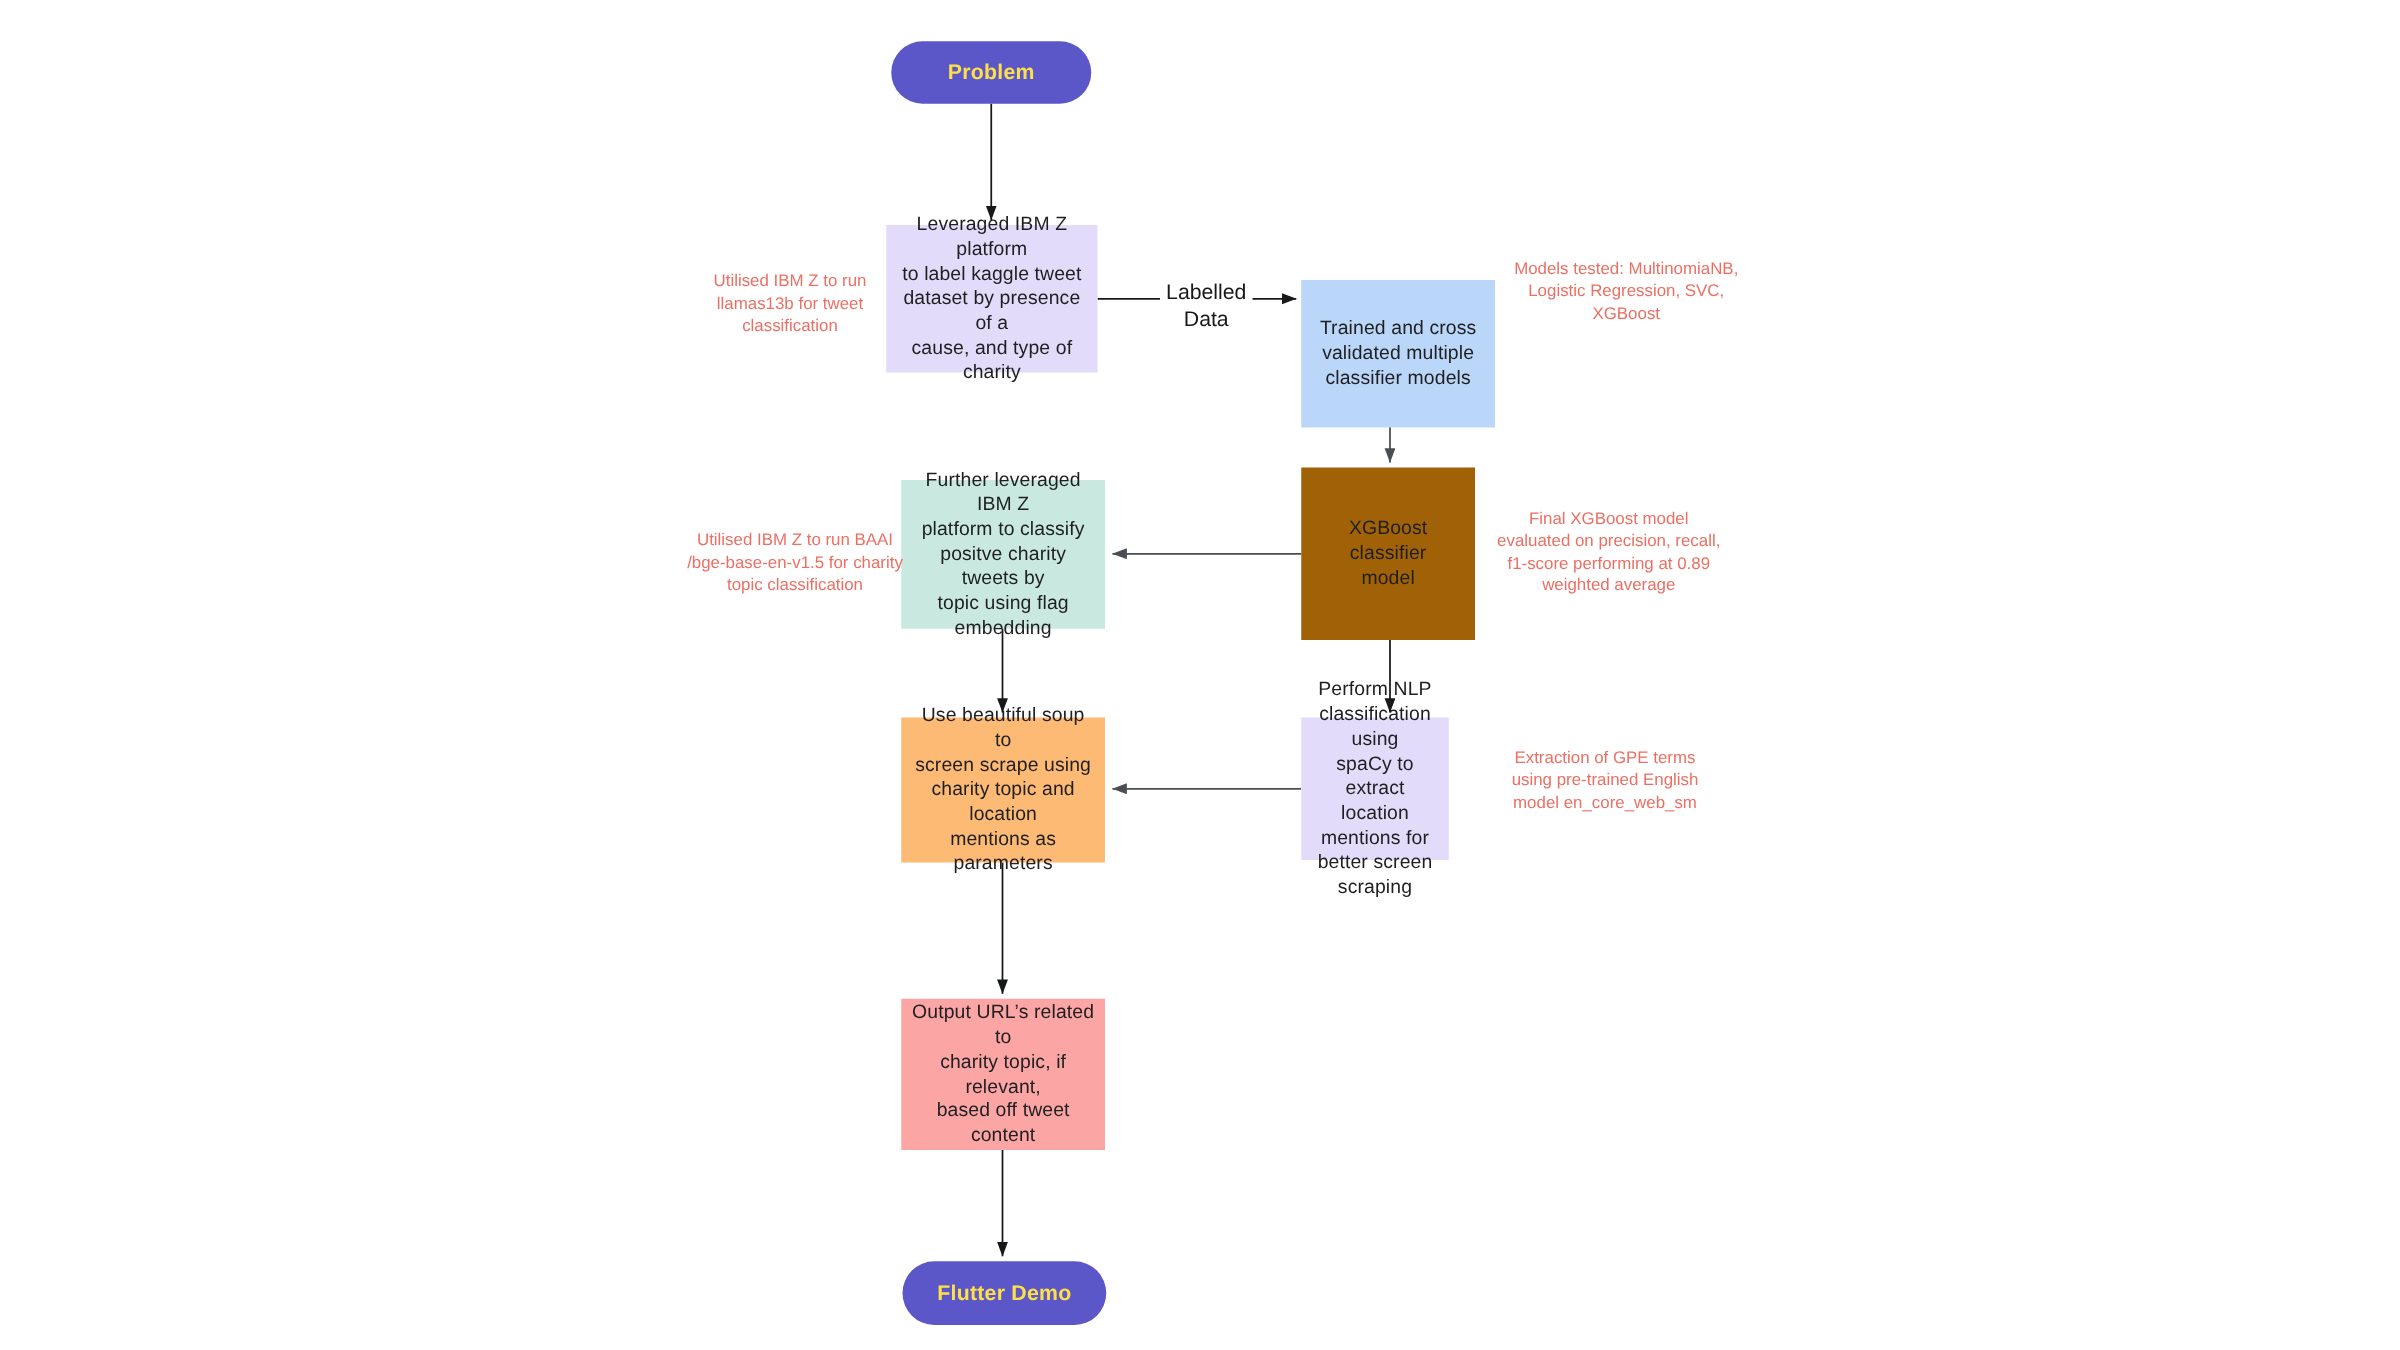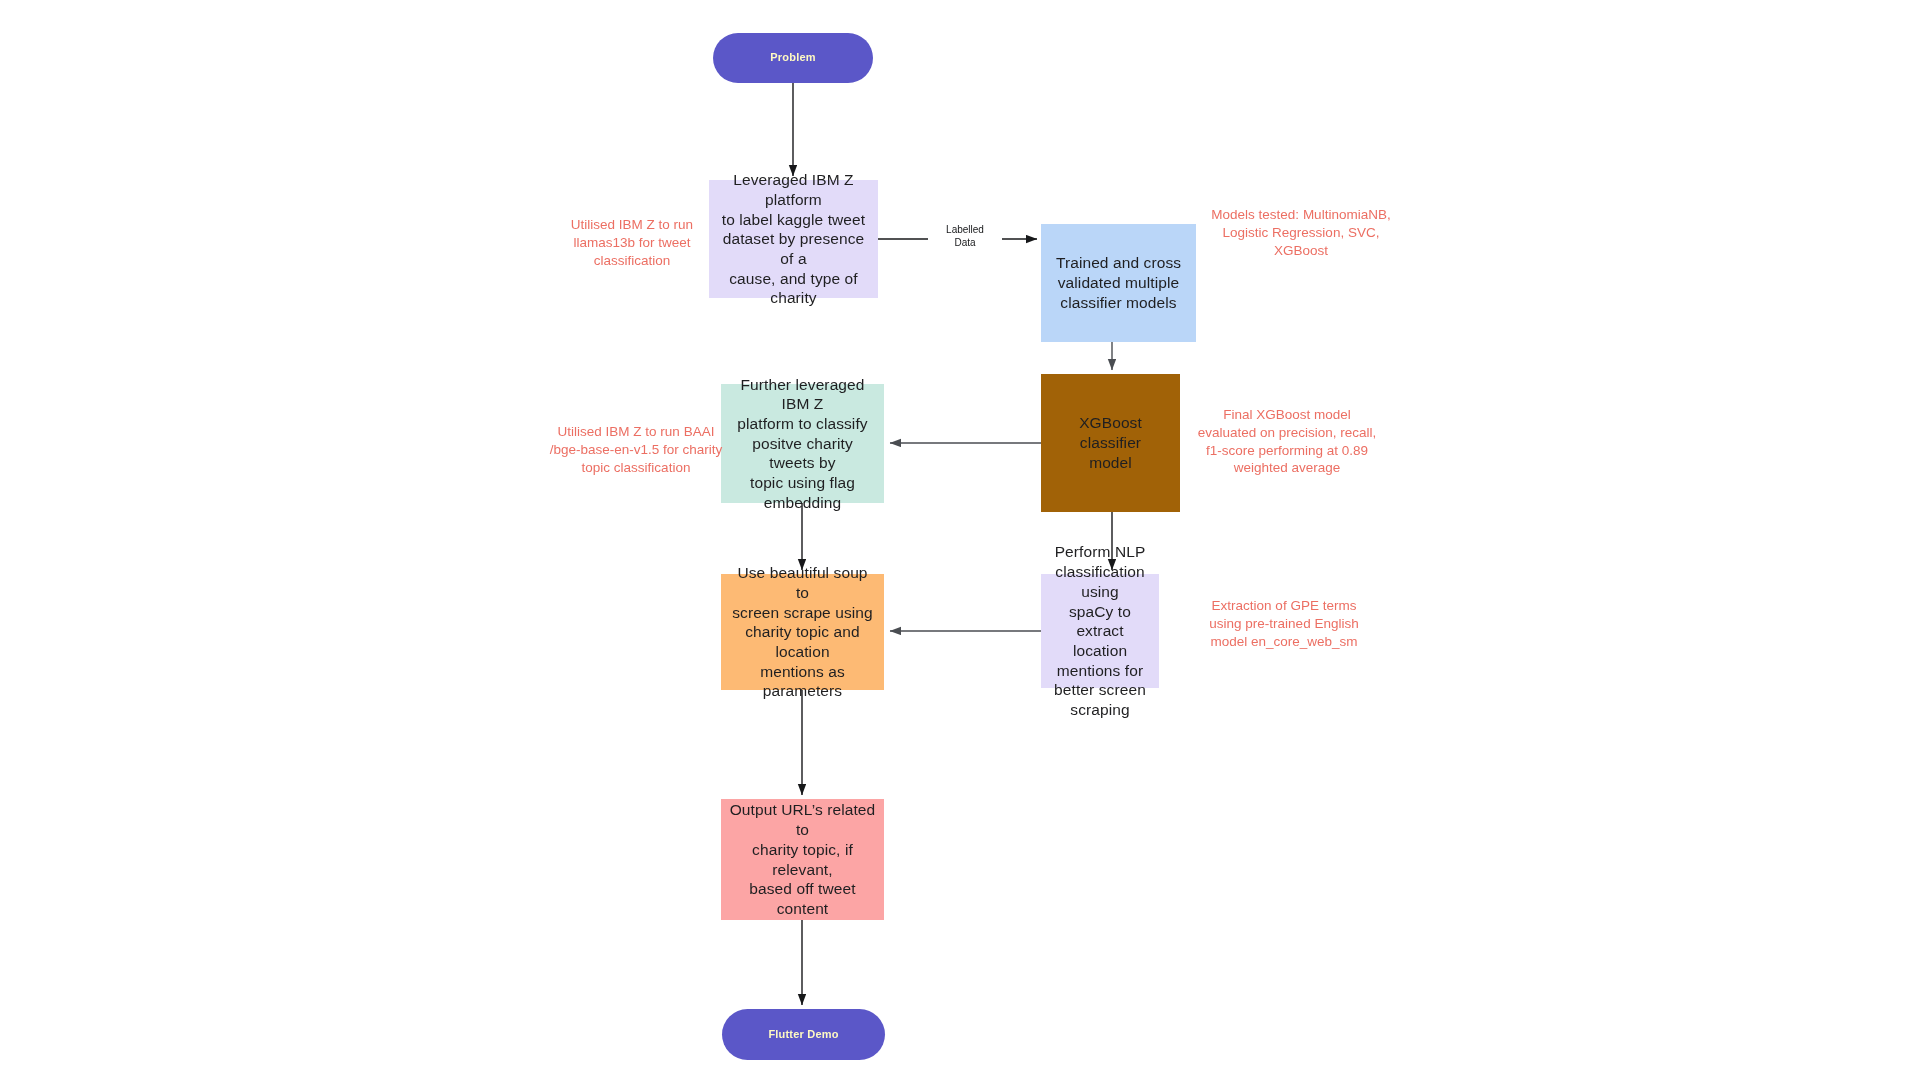--- a/index.html
+++ b/index.html
@@ -33,40 +33,40 @@
     letter-spacing: 0.1px;
     padding: 4px 8px;
     z-index: 3;
   }
   .node .txt {
     white-space: pre-line;
     display: block;
   }
   .terminator {
     border-radius: 999px;
-    color: #fef9c3;
+    color: #fde047;
     font-weight: bold;
-    font-size: 11px;
+    font-size: 17px;
     letter-spacing: 0.2px;
   }
   .note {
     position: absolute;
     box-sizing: border-box;
     color: #ec6f63;
     font-size: 13.5px;
     line-height: 1.32;
     text-align: center;
     white-space: pre-line;
     z-index: 3;
   }
   .edge-label {
     position: absolute;
     box-sizing: border-box;
     color: #17181a;
-    font-size: 10px;
+    font-size: 17px;
     line-height: 1.3;
     text-align: center;
     white-space: pre-line;
     background: #ffffff;
     padding: 1px 4px;
     z-index: 4;
   }
   svg.edges {
     position: absolute;
     left: 0;

